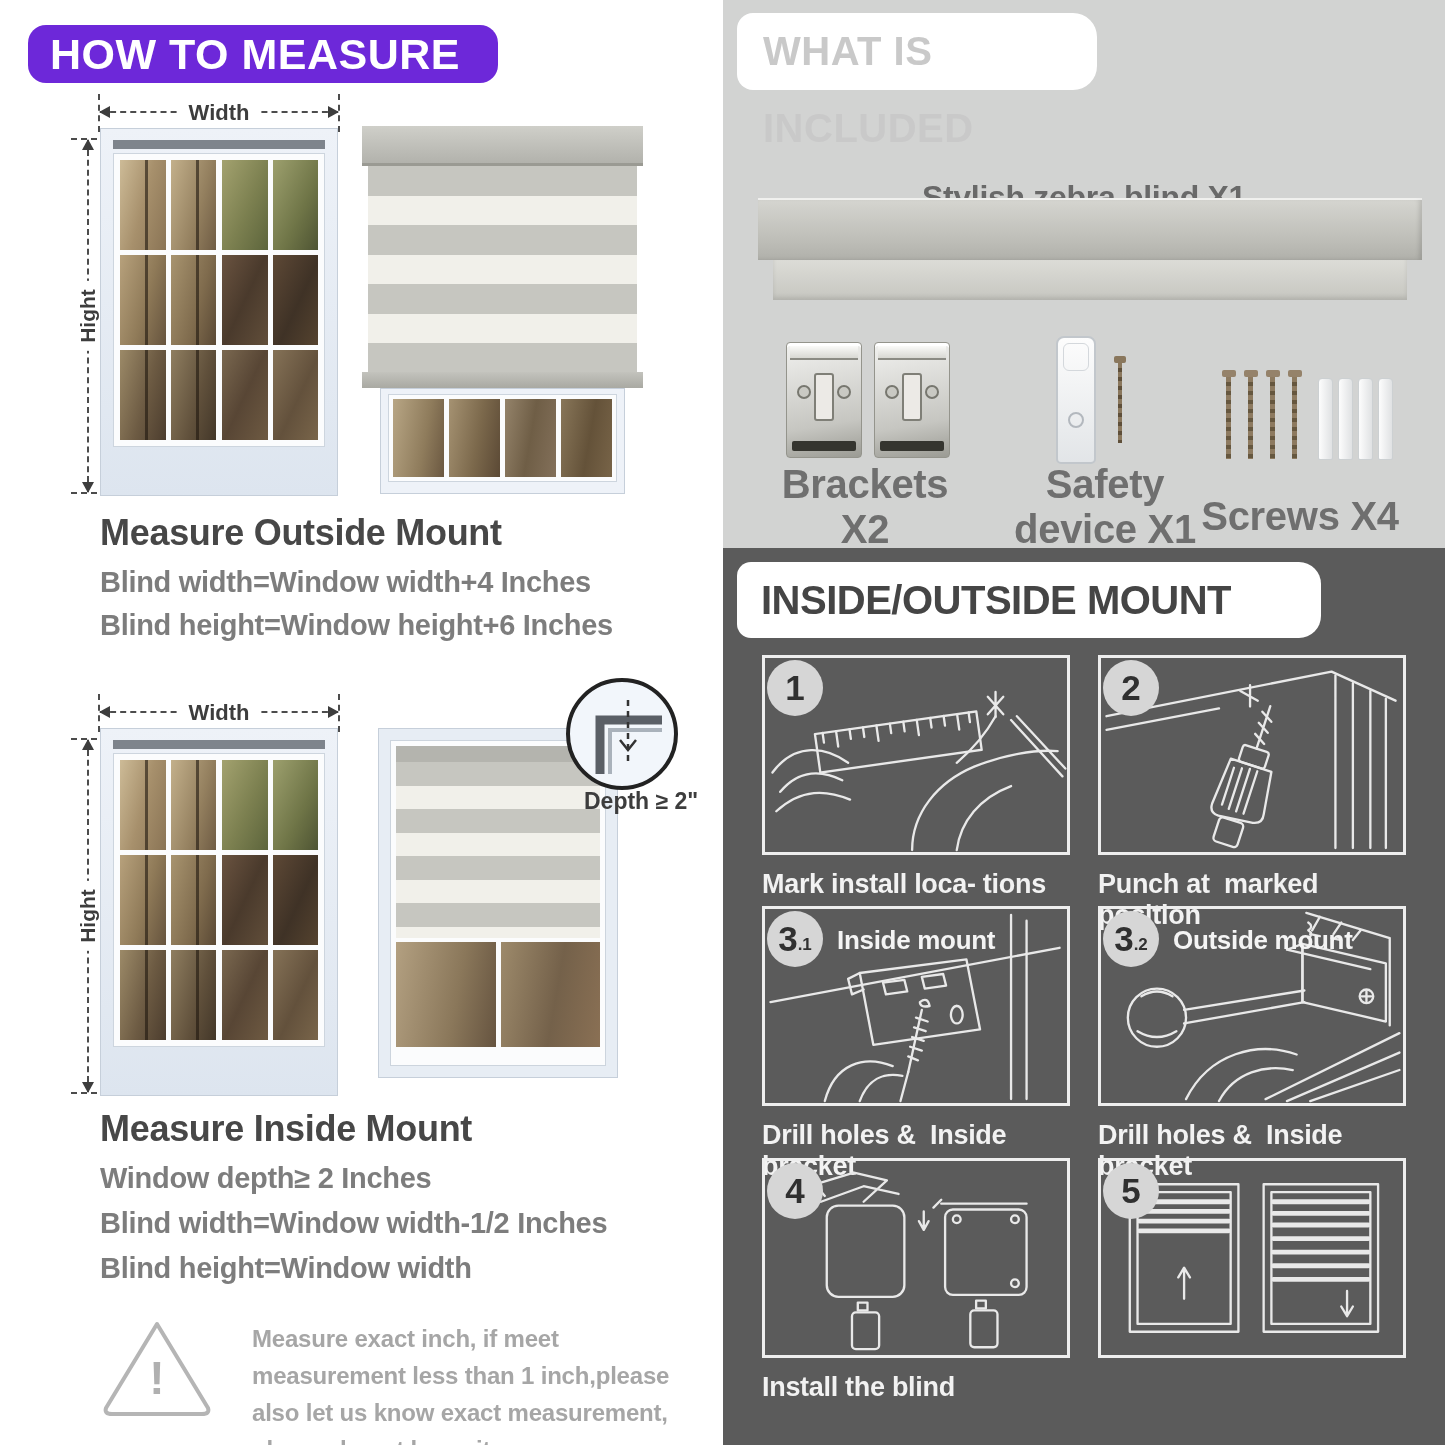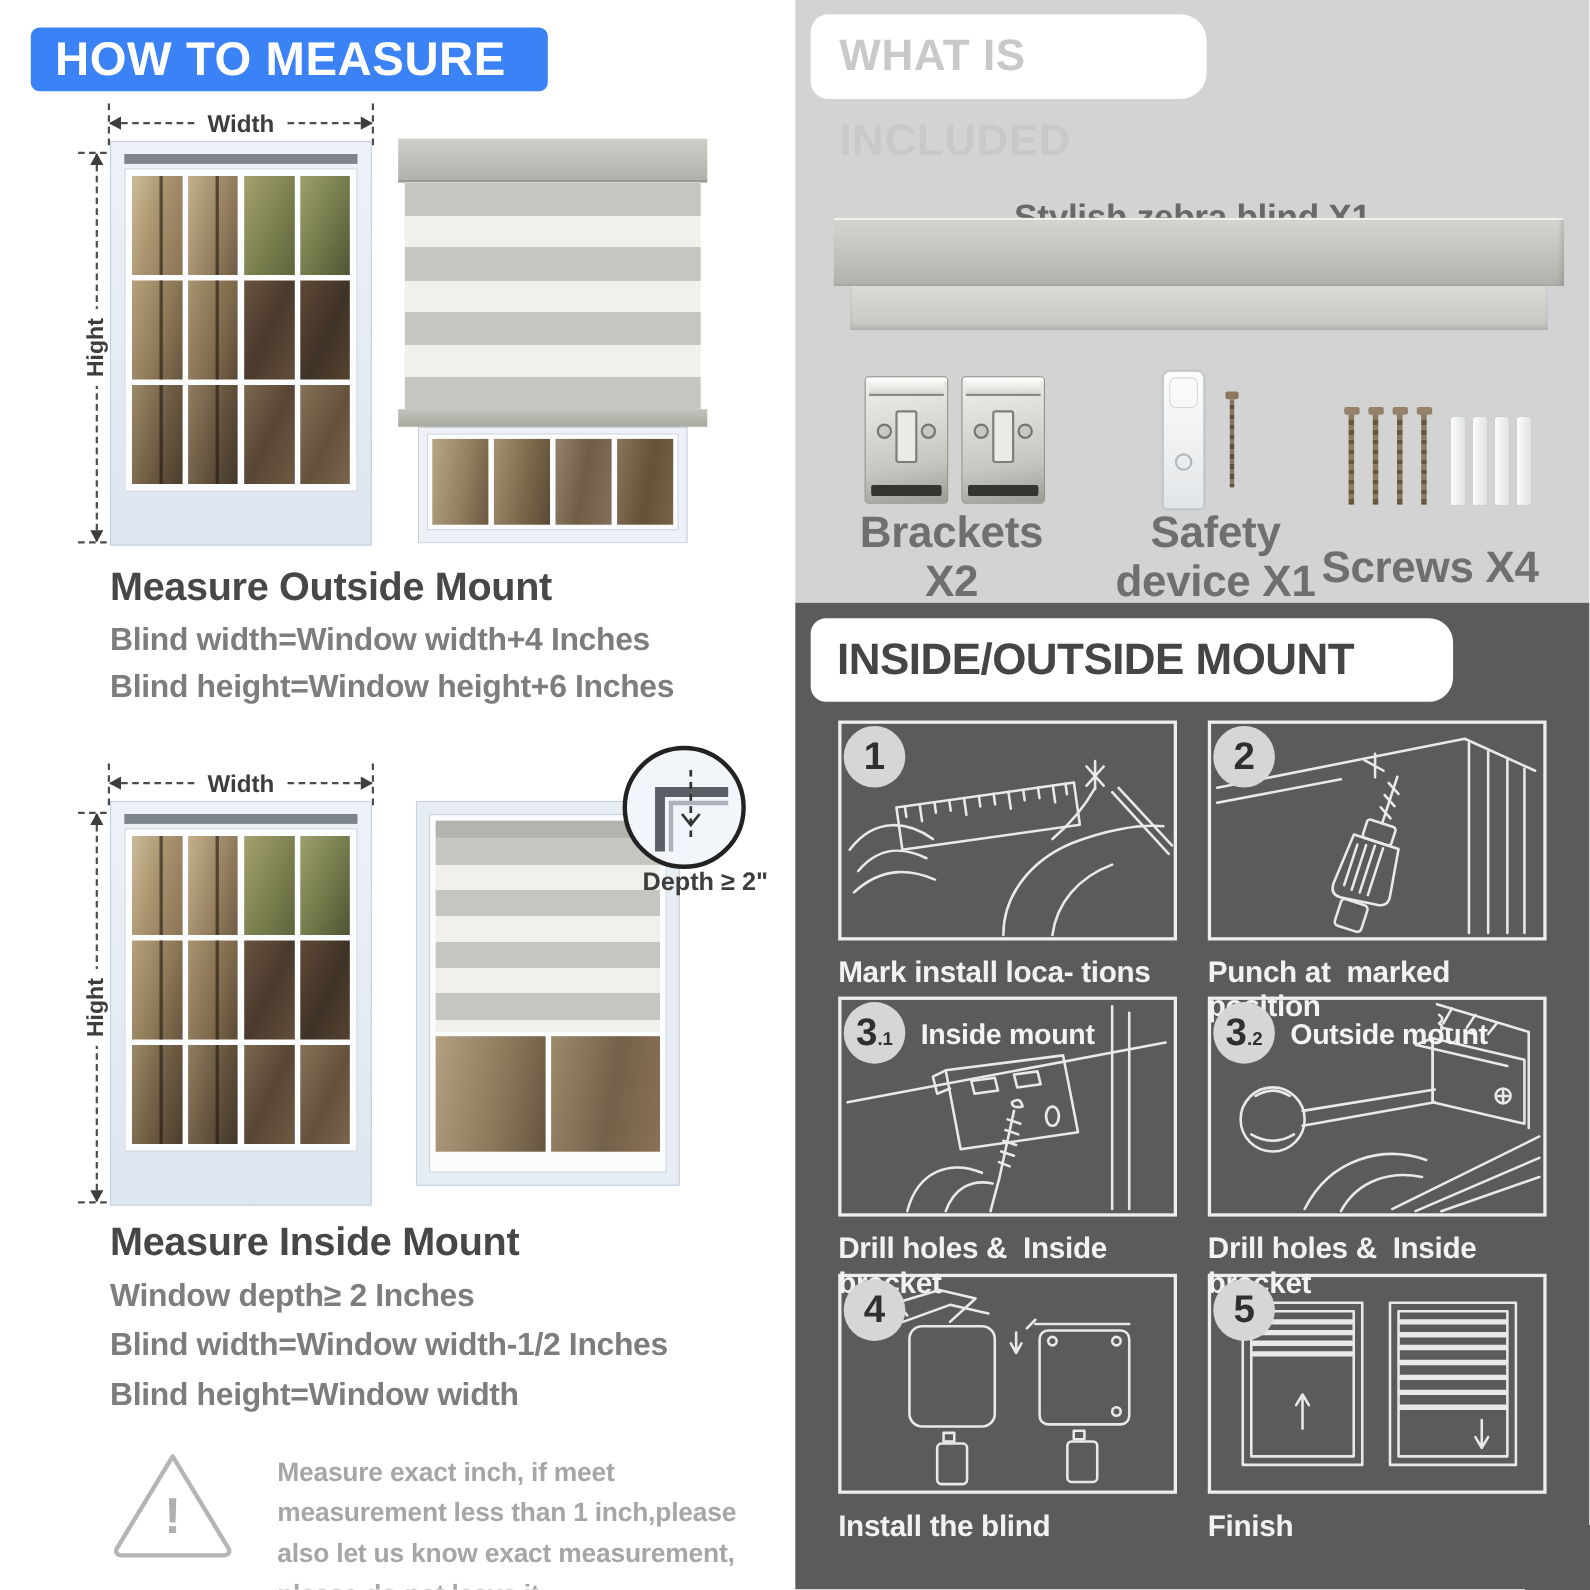--- a/index.html
+++ b/index.html
@@ -1,19 +1,19 @@
 <!DOCTYPE html>
 <html><head>
 <meta charset="utf-8">
 <style>
   html,body{margin:0;padding:0;}
   body{width:1445px;height:1445px;background:#ffffff;font-family:"Liberation Sans",sans-serif;overflow:hidden;position:relative;}
   .abs{position:absolute;}
   
-  .how-header{left:28px;top:25px;width:470px;height:58px;background:#3b82f6;border-radius:8px;
+  .how-header{left:28px;top:25px;width:470px;height:58px;background:#6d28d9;border-radius:18px;
     color:#fff;font-size:43px;font-weight:bold;letter-spacing:.5px;line-height:58px;padding-left:22px;box-sizing:border-box;}
   .measure-title{font-size:36px;font-weight:bold;color:#474747;letter-spacing:-.3px;margin:0;}
   .measure-line{font-size:29px;font-weight:bold;color:#7d7d7d;letter-spacing:-.3px;margin:0;}
   .t1{left:100px;top:512px;} .l1a{left:100px;top:566px;} .l1b{left:100px;top:609px;}
   .t2{left:100px;top:1108px;} .l2a{left:100px;top:1162px;} .l2b{left:100px;top:1207px;} .l2c{left:100px;top:1252px;}
 
   
   .h-measure{height:24px;}
   .h-measure .hline{position:absolute;left:0;right:0;top:11px;border-top:2px dashed #4c4c4c;}
   .h-measure .hm-label{position:absolute;left:50%;transform:translateX(-50%);top:0;background:#fff;padding:0 10px;
@@ -442,15 +442,14 @@
         <rect x="166" y="24" width="118" height="152"></rect>
         <rect x="174" y="32" width="102" height="136"></rect>
         <path d="M176,42 h98 M176,54 h98 M176,66 h98 M176,80 h98 M176,94 h98 M176,108 h98 M176,122 h98" stroke-width="5"></path>
         <path d="M252,134 V158 M246,150 L252,160 L258,150"></path>
       </svg>
       <span class="badge">
         <span class="badge-num">5</span>
           <span class="badge-sub"></span>
       </span>
     </div>
-    <div class="step-caption">Finish</div>
   </div>
 </section>
 
 </body></html>

